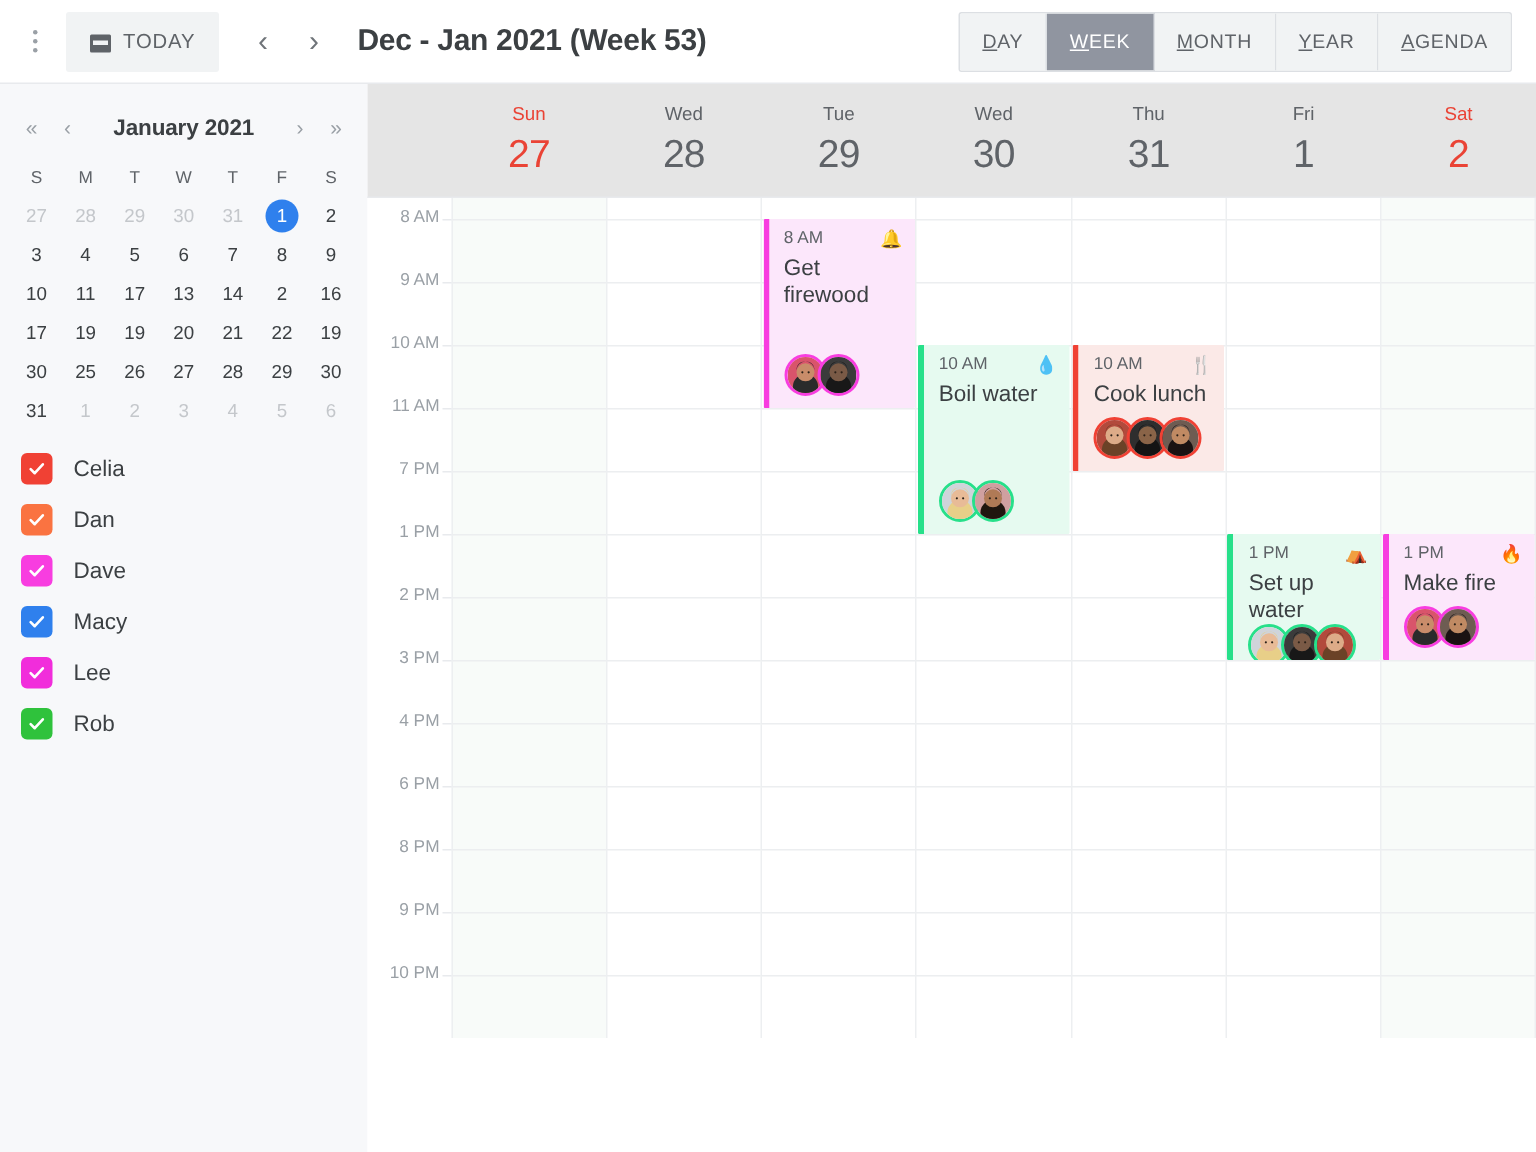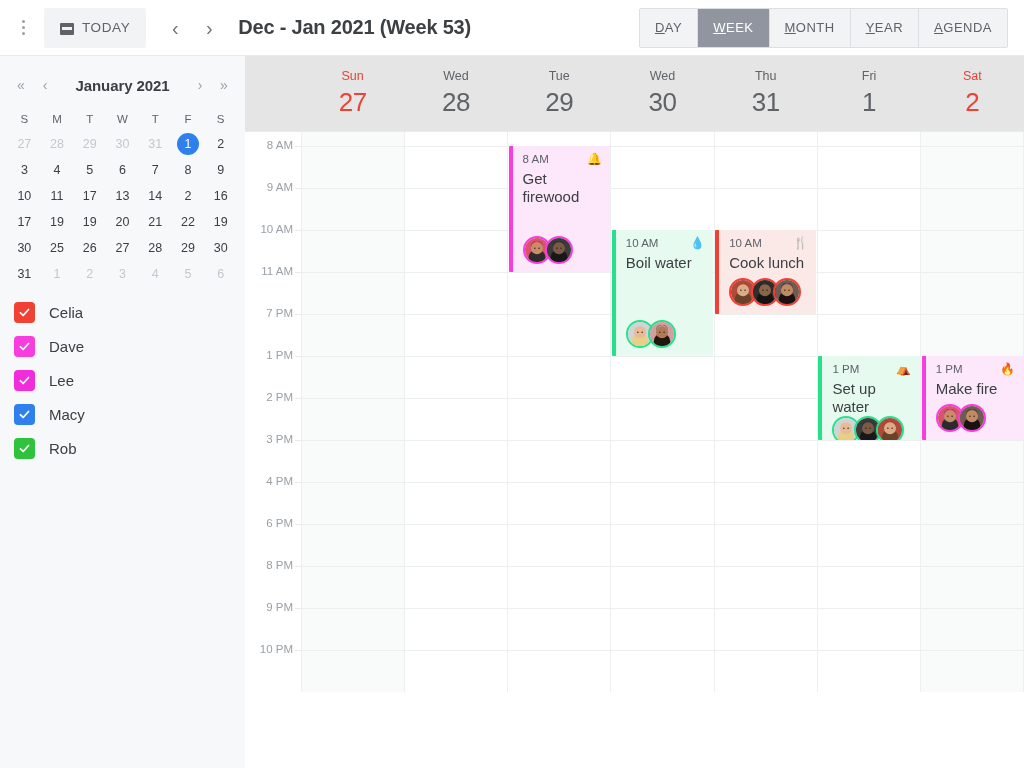--- a/index.html
+++ b/index.html
@@ -402,42 +402,50 @@
       <div class="cal-list" id="cal-list">
           <div class="cal-item">
             <div class="cbox" style="background: rgb(240, 65, 52);">
               <svg viewBox="0 0 24 24">
                 <path d="M4.5 12.5l5 5 10-11" fill="none" stroke="#fff" stroke-width="3.2" stroke-linecap="round" stroke-linejoin="round"></path>
               </svg>
             </div>
             <div class="cal-name">Celia</div>
           </div>
           <div class="cal-item">
+            <div class="cbox" style="background: rgb(250, 115, 65);">
+              <svg viewBox="0 0 24 24">
+                <path d="M4.5 12.5l5 5 10-11" fill="none" stroke="#fff" stroke-width="3.2" stroke-linecap="round" stroke-linejoin="round"></path>
+              </svg>
+            </div>
+            <div class="cal-name">Dan</div>
+          </div>
+          <div class="cal-item">
             <div class="cbox" style="background: rgb(248, 61, 224);">
               <svg viewBox="0 0 24 24">
                 <path d="M4.5 12.5l5 5 10-11" fill="none" stroke="#fff" stroke-width="3.2" stroke-linecap="round" stroke-linejoin="round"></path>
               </svg>
             </div>
             <div class="cal-name">Dave</div>
+          </div>
+          <div class="cal-item">
+            <div class="cbox" style="background: rgb(47, 128, 237);">
+              <svg viewBox="0 0 24 24">
+                <path d="M4.5 12.5l5 5 10-11" fill="none" stroke="#fff" stroke-width="3.2" stroke-linecap="round" stroke-linejoin="round"></path>
+              </svg>
+            </div>
+            <div class="cal-name">Macy</div>
           </div>
           <div class="cal-item">
             <div class="cbox" style="background: rgb(241, 45, 219);">
               <svg viewBox="0 0 24 24">
                 <path d="M4.5 12.5l5 5 10-11" fill="none" stroke="#fff" stroke-width="3.2" stroke-linecap="round" stroke-linejoin="round"></path>
               </svg>
             </div>
             <div class="cal-name">Lee</div>
-          </div>
-          <div class="cal-item">
-            <div class="cbox" style="background: rgb(47, 128, 237);">
-              <svg viewBox="0 0 24 24">
-                <path d="M4.5 12.5l5 5 10-11" fill="none" stroke="#fff" stroke-width="3.2" stroke-linecap="round" stroke-linejoin="round"></path>
-              </svg>
-            </div>
-            <div class="cal-name">Macy</div>
           </div>
           <div class="cal-item">
             <div class="cbox" style="background: rgb(47, 194, 60);">
               <svg viewBox="0 0 24 24">
                 <path d="M4.5 12.5l5 5 10-11" fill="none" stroke="#fff" stroke-width="3.2" stroke-linecap="round" stroke-linejoin="round"></path>
               </svg>
             </div>
             <div class="cal-name">Rob</div>
           </div>
         </div>

